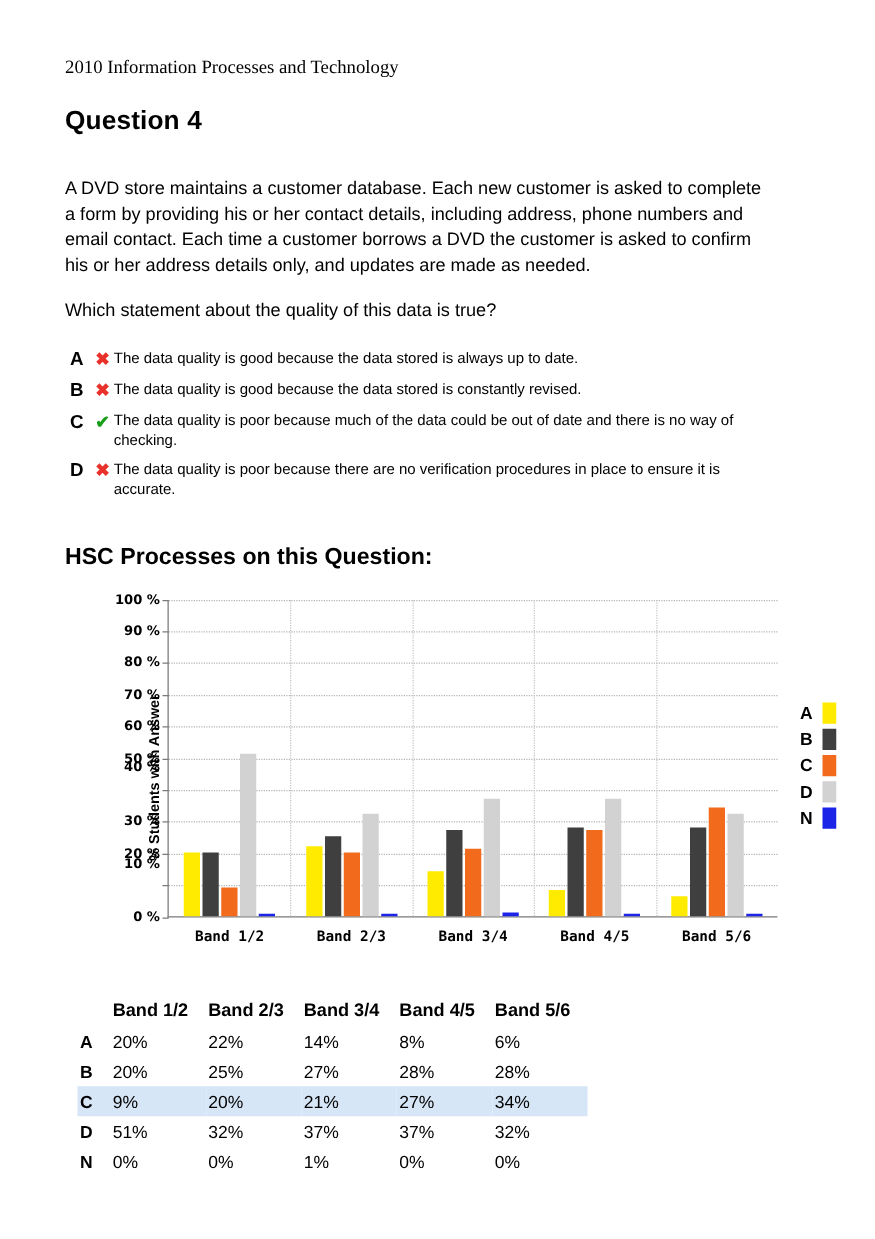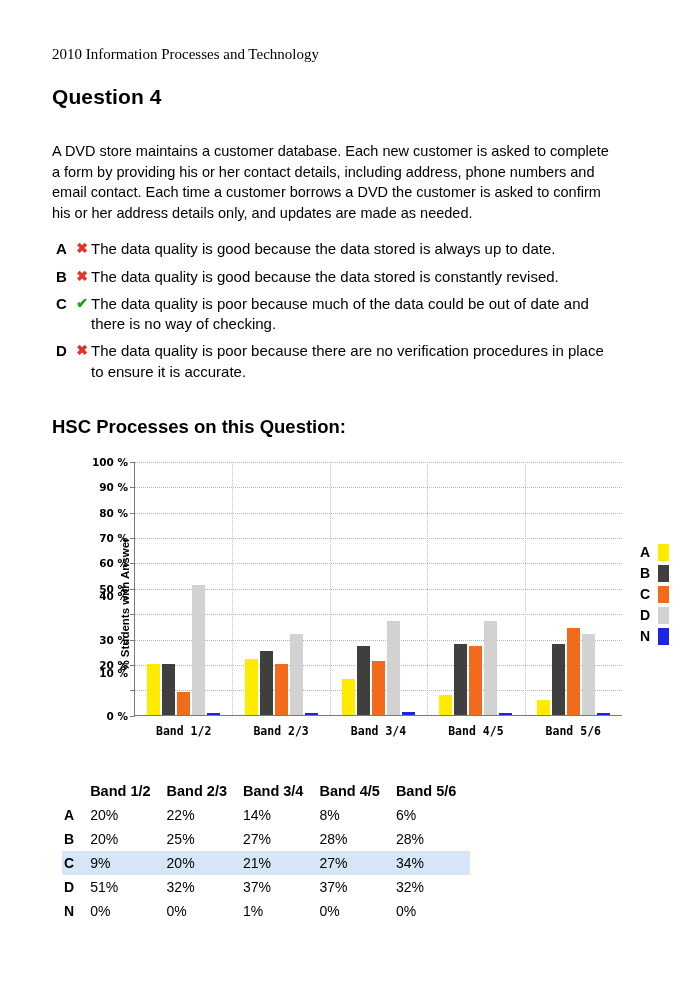--- a/index.html
+++ b/index.html
@@ -63,21 +63,21 @@
     width: 18px;
     flex: 0 0 18px;
     font-size: 14px;
     font-weight: bold;
     text-align: center;
     padding-top: 1px;
   }
   .opt-mark.wrong { color: #e8312a; }
   .opt-mark.right { color: #17a017; }
   .opt-text {
-    font-size: 15px;
+    font-size: 12px;
     line-height: 1.35;
     flex: 1;
     max-width: 580px;
   }
   .stats-title {
     font-size: 18.5px;
     font-weight: bold;
     margin: 34px 0 16px 0;
   }
 
@@ -233,20 +233,21 @@
 <body>
 
 <div class="page">
 
   <div class="doc-header">2010 Information Processes and Technology</div>
 
   <h1 class="question-title">Question 4</h1>
 
   <p class="stem">A DVD store maintains a customer database. Each new customer is asked to complete a form by providing his or her contact details, including address, phone numbers and email contact. Each time a customer borrows a DVD the customer is asked to confirm his or her address details only, and updates are made as needed.</p>
 
+  <p class="stem-question">Which statement about the quality of this data is true?</p>
 
   <div class="options" id="options-container">
       <div class="option-row">
         <span class="opt-letter">A</span>
         <span class="opt-mark wrong">✖</span>
         <span class="opt-text">The data quality is good because the data stored is always up to date.</span>
       </div>
       <div class="option-row">
         <span class="opt-letter">B</span>
         <span class="opt-mark wrong">✖</span>

